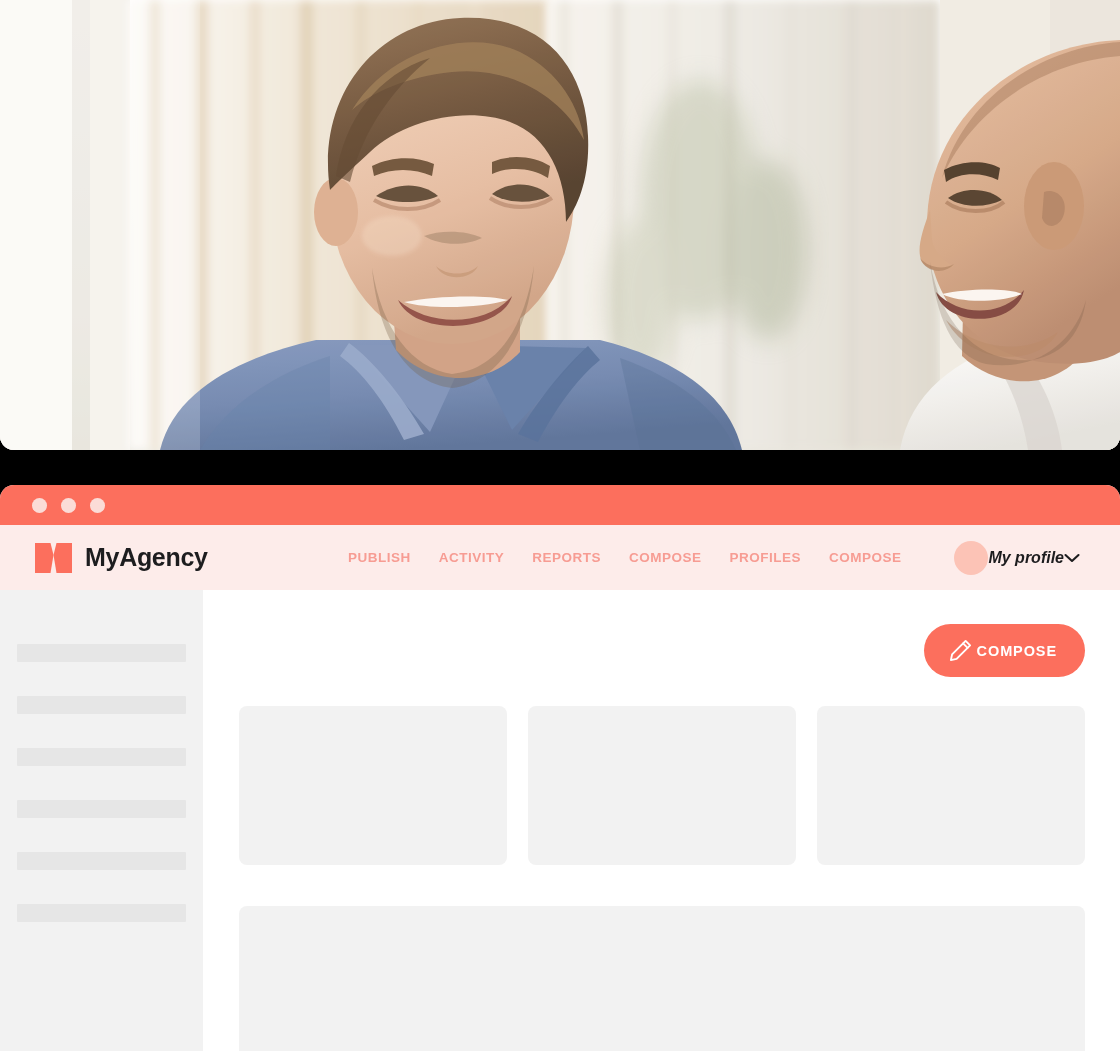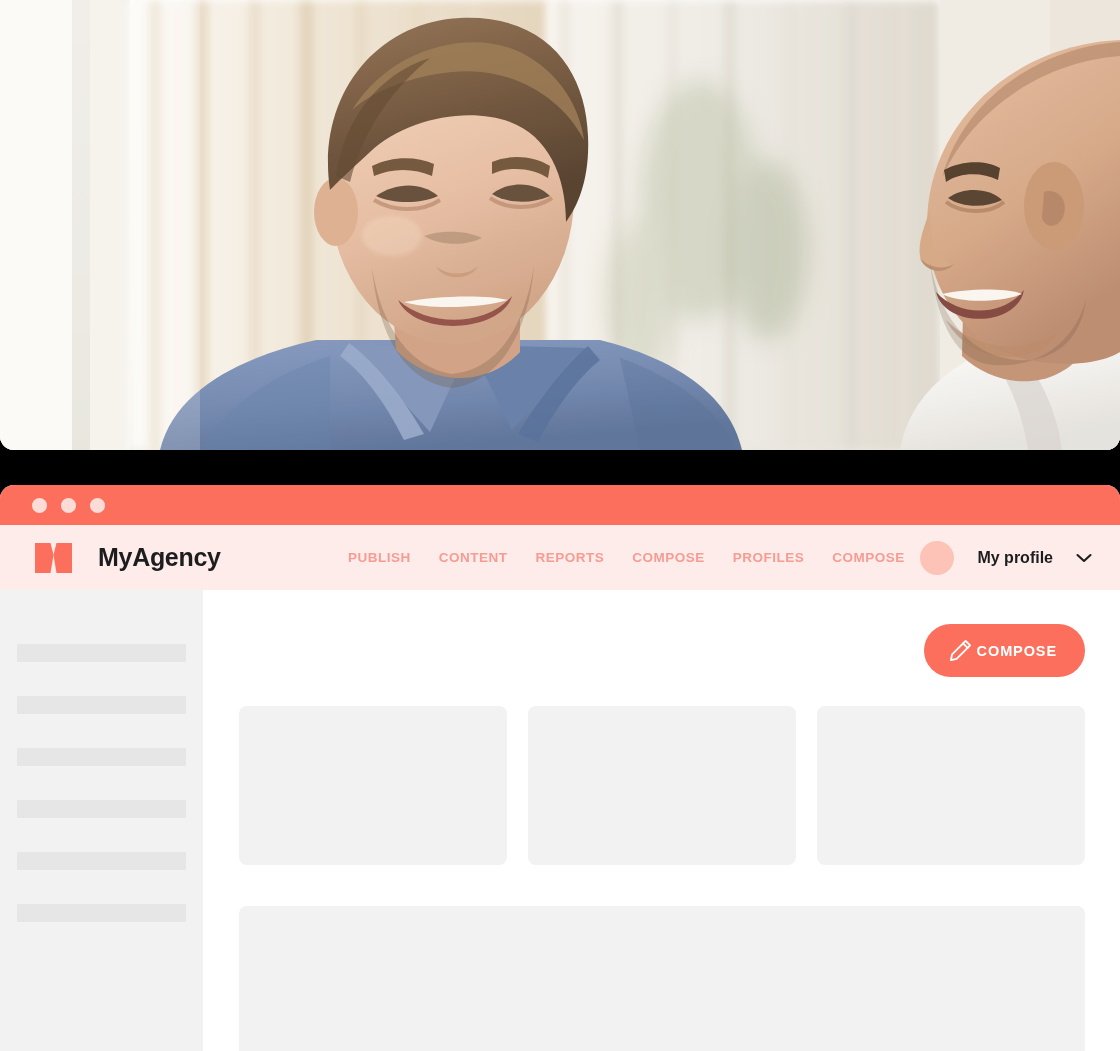--- a/index.html
+++ b/index.html
@@ -70,21 +70,21 @@
     width: 100%;
     background: #fdecea;
     display: flex;
     align-items: center;
     position: relative;
   }
 
   .brand {
     display: flex;
     align-items: center;
-    gap: 26px;
+    gap: 13px;
     margin-left: 35px;
   }
   .brand-mark { width: 37px; height: 30px; display: block; }
   .brand-name {
     font-size: 25px;
     font-weight: 700;
     color: #1d1d1f;
     letter-spacing: -0.3px;
     white-space: nowrap;
   }
@@ -100,25 +100,26 @@
     font-size: 13.5px;
     font-weight: 600;
     letter-spacing: 0.5px;
     color: #f79c93;
     white-space: nowrap;
     cursor: pointer;
   }
 
   .profile-area {
     position: absolute;
-    right: 28px;
-    display: flex;
-    align-items: center;
-    gap: 23px;
+    right: 40px;
+    display: flex;
+    align-items: center;
+    gap: 0;
     cursor: pointer;
+    font-style: italic;
   }
   .avatar {
     width: 34px;
     height: 34px;
     border-radius: 50%;
     background: #fcc3b6;
   }
   .profile-label {
     font-size: 16px;
     font-weight: 700;
@@ -385,21 +386,21 @@
       <div class="brand">
         <svg class="brand-mark" viewBox="0 0 37 30">
           <path d="M0 0 H15.5 L18.5 12 L15.5 30 H0 Z" fill="#fc6f5d"></path>
           <path d="M37 0 H21.5 L18.5 12 L21.5 30 H37 Z" fill="#fc6f5d"></path>
         </svg>
         <span class="brand-name">MyAgency</span>
       </div>
 
       <div class="nav-links">
         <span class="nav-link">PUBLISH</span>
-        <span class="nav-link">CONTENT</span>
+        <span class="nav-link">ACTIVITY</span>
         <span class="nav-link">REPORTS</span>
         <span class="nav-link">COMPOSE</span>
         <span class="nav-link">PROFILES</span>
         <span class="nav-link">COMPOSE</span>
       </div>
 
       <div class="profile-area">
         <span class="avatar"></span>
         <span class="profile-label">My profile</span>
         <svg class="chevron" viewBox="0 0 16 10">

